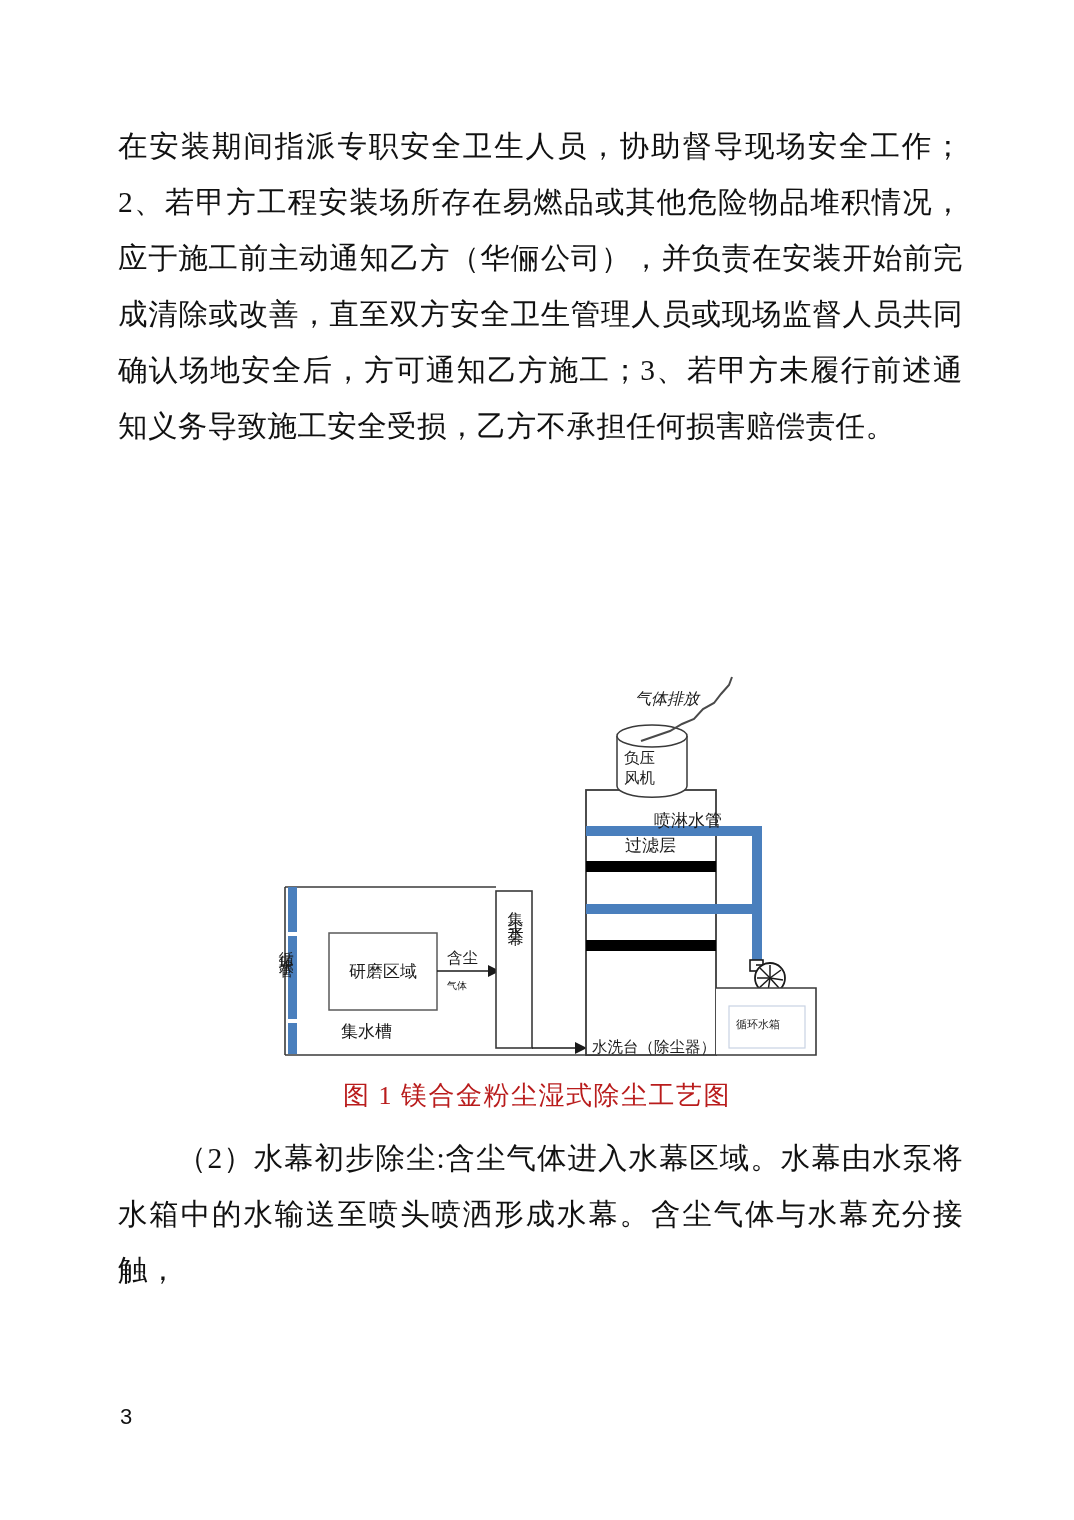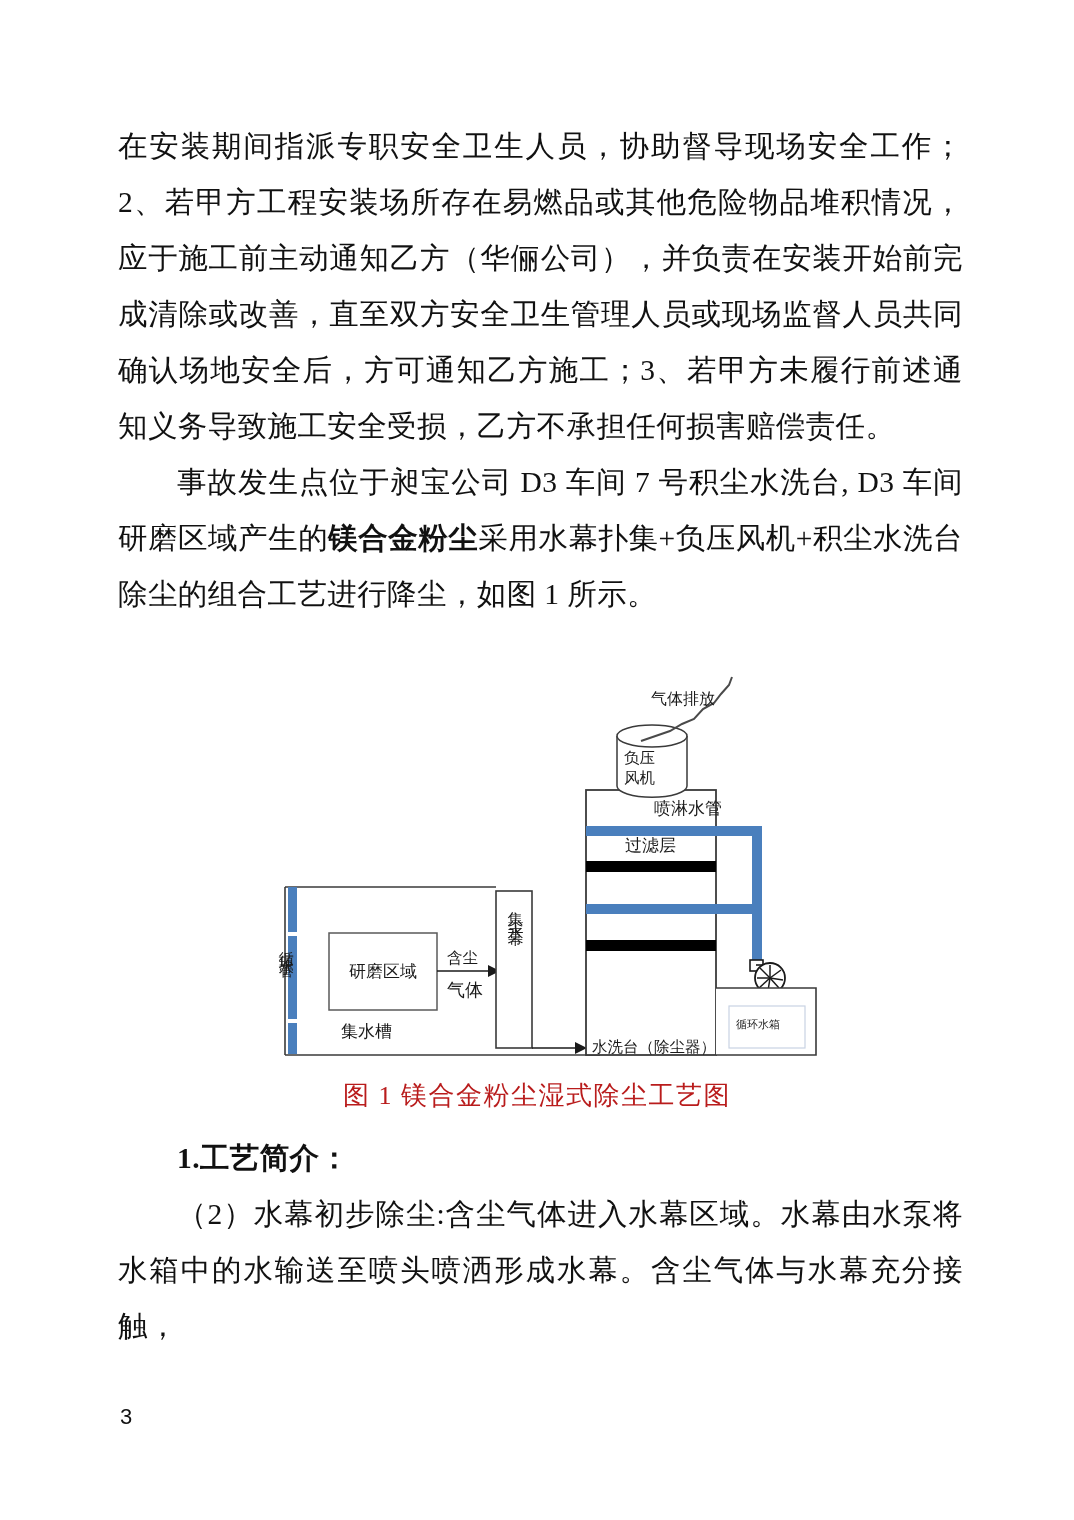--- a/index.html
+++ b/index.html
@@ -90,21 +90,20 @@
 </head>
 <body>
 
 <div class="page">
 
   <div class="body-col">
 
     <p class="para">在安装期间指派专职安全卫生人员，协助督导现场安全工作；2、若甲方工程安装场所存在易燃品或其他危险物品堆积情况，应于施工前主动通知乙方（华俪公司），并负责在安装开始前完成清除或改善，直至双方安全卫生管理人员或现场监督人员共同确认场地安全后，方可通知乙方施工；3、若甲方未履行前述通知义务导致施工安全受损，乙方不承担任何损害赔偿责任。</p>
 
 
-    <p class="para indent"><span>事故发生点位于昶宝公司 D3 车间 7 号积尘水洗台, D3 车间研磨区域产生的</span><span class="bold">镁合金粉尘</span><span>采用水幕扑集+负压风机+积尘水洗台除尘的组合工艺进行降尘，如图 1 所示。</span></p>
   </div>
 
   <div class="diagram">
 
     <svg width="600" height="400" viewBox="0 0 600 400" xmlns="http://www.w3.org/2000/svg">
 
       <g>
         <path d="M 15 219 L 15 387" fill="none" stroke="#3a3a3a" stroke-width="1.6"></path>
         <path d="M 15 387 L 330 387" fill="none" stroke="#3a3a3a" stroke-width="1.6"></path>
         <path d="M 15 219 L 226 219" fill="none" stroke="#3a3a3a" stroke-width="1.3"></path>
@@ -175,42 +174,41 @@
       <rect x="459" y="338" width="76" height="42" fill="#ffffff" stroke="#c9d3e3" stroke-width="1.2"></rect>
     </svg>
 
     <span class="dlabel" style="left:8px; top:272px; letter-spacing:0;">
       <span class="dlabel vert" style="position:static; display:inline-block; writing-mode:vertical-rl; text-orientation:upright; letter-spacing:4px; font-size:15px;">循环水管</span>
     </span>
 
     <span class="dlabel" style="left:79px; top:294px; font-size:17px;">研磨区域</span>
 
     <span class="dlabel two-line" style="left:177px; top:281px; font-size:15.5px;">含尘</span>
-    <span class="dlabel two-line" style="left:177px; top:312px; font-size:18px;">气体</span>
+    <span class="dlabel two-line" style="left:177px; top:312px; font-size:10px;">气体</span>
 
     <span class="dlabel vert" style="left:236px; top:231px; font-size:16px;">集尘水幕</span>
 
     <span class="dlabel" style="left:71px; top:354px; font-size:17px;">集水槽</span>
 
     <span class="dlabel" style="left:322px; top:370px; font-size:15.5px;">水洗台（除尘器）</span>
 
     <span class="dlabel" style="left:354px; top:81px; font-size:15.5px;">负压</span>
     <span class="dlabel" style="left:354px; top:101px; font-size:15.5px;">风机</span>
 
-    <span class="dlabel" style="left:381px; top:22px; font-size:16px;">气体排放</span>
-
-    <span class="dlabel" style="left:348px; top:131px; font-size:17px;padding-left:36px;">喷淋水管</span>
+    <span class="dlabel" style="left:365px; top:22px; font-size:16px;font-style:italic;">气体排放</span>
+
+    <span class="dlabel" style="left:348px; top:143px; font-size:17px;padding-left:36px;">喷淋水管</span>
 
     <span class="dlabel" style="left:355px; top:168px; font-size:17px;">过滤层</span>
 
     <span class="dlabel" style="left:466px; top:350px; font-size:11px;">循环水箱</span>
   </div>
 
   <div class="fig-caption">图 1 镁合金粉尘湿式除尘工艺图</div>
 
   <div class="body-col" style="top:1130px;">
-    <p class="para indent heading">1.工艺简介：</p>
     <p class="para indent">（2）水幕初步除尘:含尘气体进入水幕区域。水幕由水泵将水箱中的水输送至喷头喷洒形成水幕。含尘气体与水幕充分接触，</p>
   </div>
 
   <div class="page-number">3</div>
 
 </div>
 
 </body></html>

